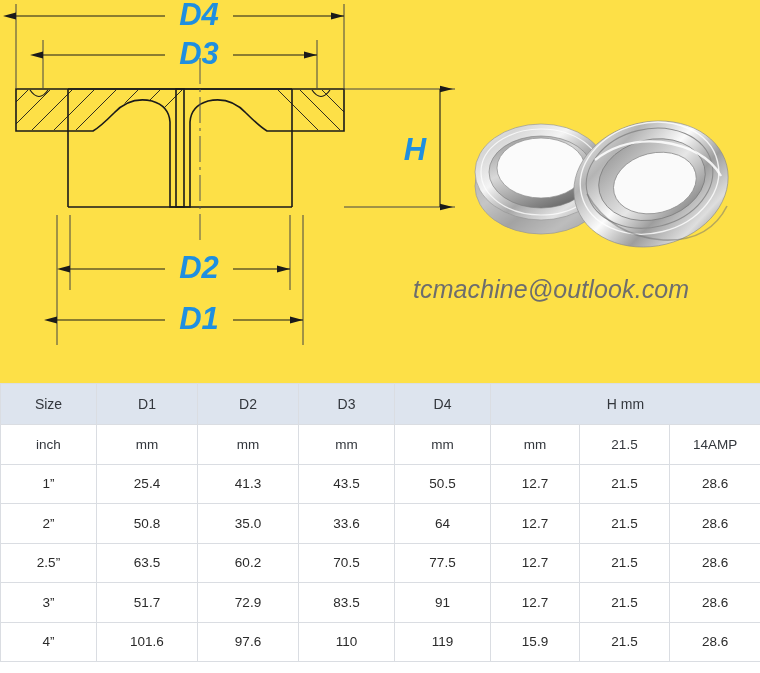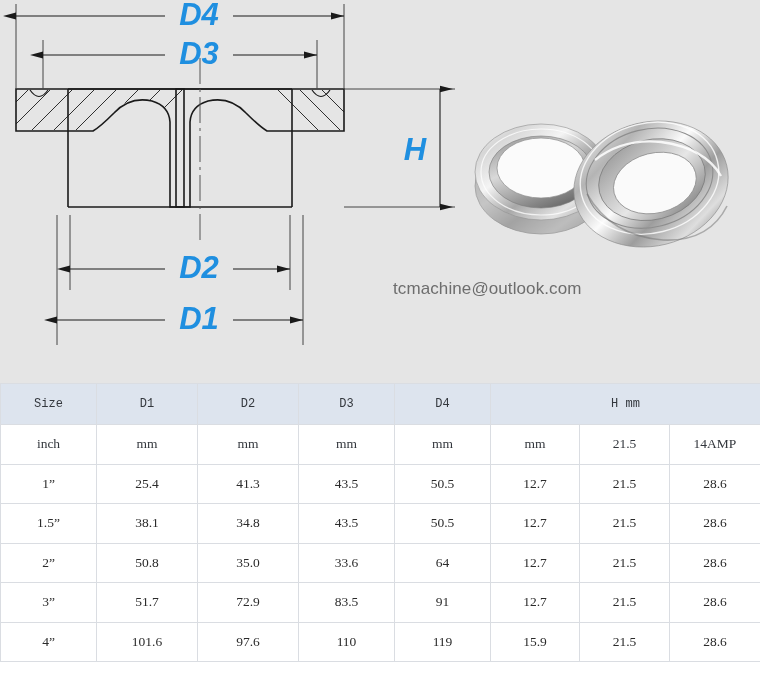--- a/index.html
+++ b/index.html
@@ -12,21 +12,21 @@
     width: 760px;
     height: 673px;
     font-family: "Liberation Sans", sans-serif;
     position: relative;
     overflow: hidden;
   }
   #page {
     position: relative;
     width: 760px;
     height: 505px;
-    background: #e5e5e5;
+    background: #fde047;
   }
 
   
   #illustration {
     position: absolute;
     left: 0;
     top: 0;
     width: 760px;
     height: 383px;
   }
@@ -46,25 +46,26 @@
   }
   #photo-svg {
     width: 300px;
     height: 205px;
     display: block;
   }
 
   
   #contact {
     position: absolute;
-    left: 393px;
+    left: 413px;
     top: 276px;
     width: 345px;
+    font-style: italic;
     color: #6d6d6d;
-    font-size: 17px;
+    font-size: 25px;
     line-height: 26px;
     letter-spacing: 0.1px;
     white-space: nowrap;
   }
   #contact .cline {
     display: block;
   }
 
   
   #spec-table {
@@ -85,27 +86,25 @@
     font-weight: normal;
     padding: 0;
     height: 39px;
     overflow: hidden;
     white-space: nowrap;
   }
   #spec-table thead th {
     background: #dde4ee;
     color: #33373d;
     height: 40px;
-    font-size: 12px;
-    font-family: Liberation Mono, monospace;
+    font-size: 14px;
   }
   #spec-table tbody td {
     background: #ffffff;
     height: 38.5px;
-    font-family: Liberation Serif, serif;
   }
   #spec-table tbody tr.units-row td {
     color: #33373d;
   }
   .col-size  { width: 96px; }
   .col-d1    { width: 101px; }
   .col-d2    { width: 101px; }
   .col-d3    { width: 96px; }
   .col-d4    { width: 96px; }
   .col-h1    { width: 89px; }
@@ -337,40 +336,40 @@
         <td>1”</td>
         <td>25.4</td>
         <td>41.3</td>
         <td>43.5</td>
         <td>50.5</td>
         <td>12.7</td>
         <td>21.5</td>
         <td>28.6</td>
       </tr>
       <tr>
-        <td>1.5”</td>
-        <td>38.1</td>
-        <td>34.8</td>
-        <td>43.5</td>
-        <td>50.5</td>
-        <td>12.7</td>
-        <td>21.5</td>
-        <td>28.6</td>
-      </tr>
-      <tr>
         <td>2”</td>
         <td>50.8</td>
         <td>35.0</td>
         <td>33.6</td>
         <td>64</td>
         <td>12.7</td>
         <td>21.5</td>
         <td>28.6</td>
       </tr>
       <tr>
+        <td>2.5”</td>
+        <td>63.5</td>
+        <td>60.2</td>
+        <td>70.5</td>
+        <td>77.5</td>
+        <td>12.7</td>
+        <td>21.5</td>
+        <td>28.6</td>
+      </tr>
+      <tr>
         <td>3”</td>
         <td>51.7</td>
         <td>72.9</td>
         <td>83.5</td>
         <td>91</td>
         <td>12.7</td>
         <td>21.5</td>
         <td>28.6</td>
       </tr>
       <tr>

